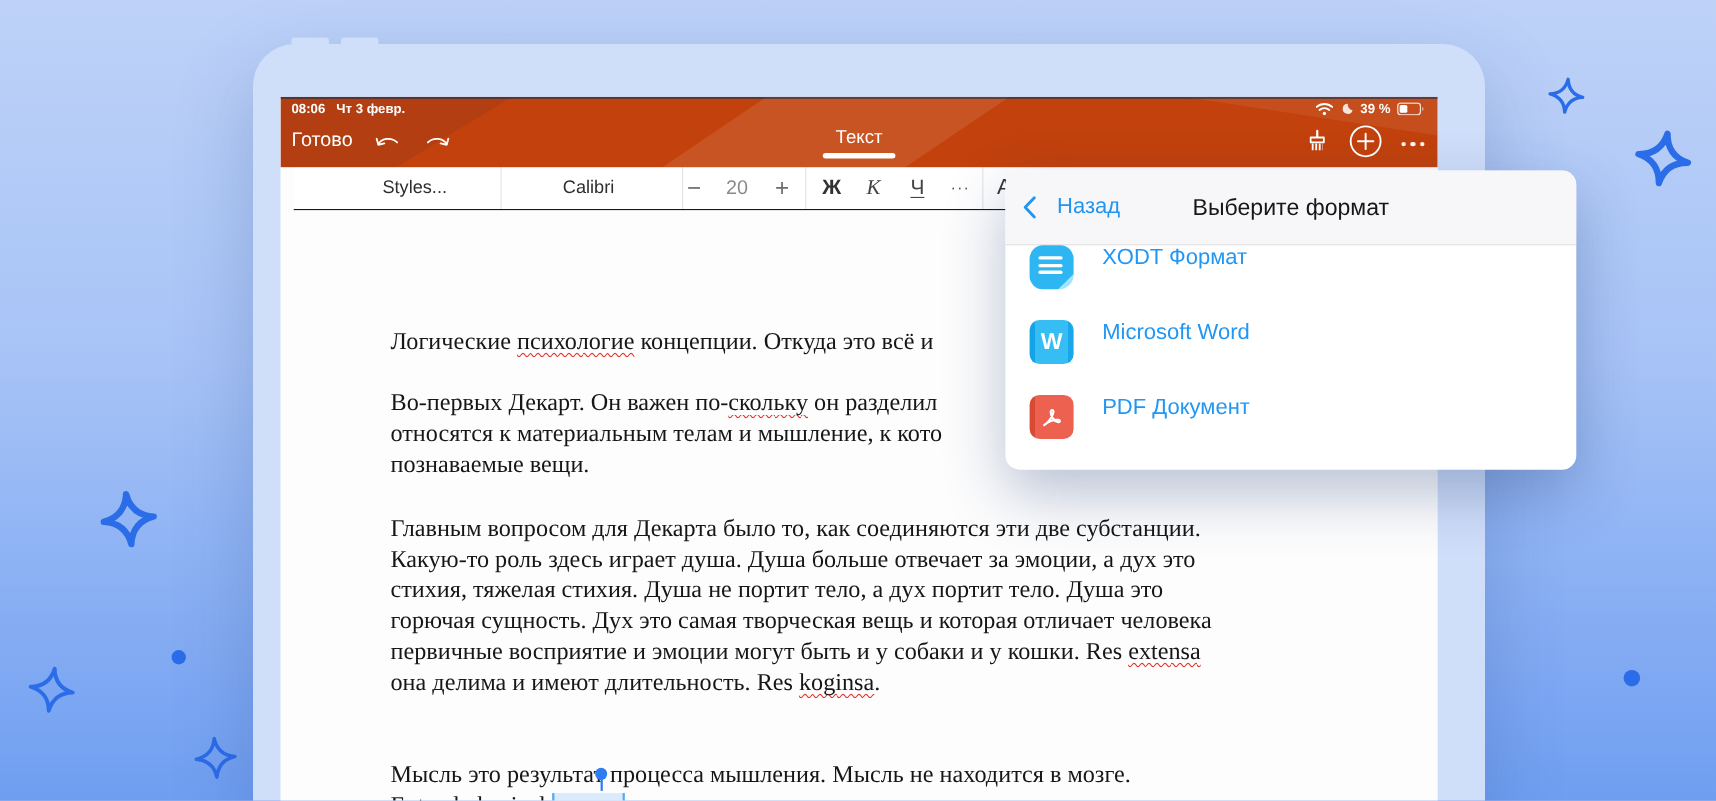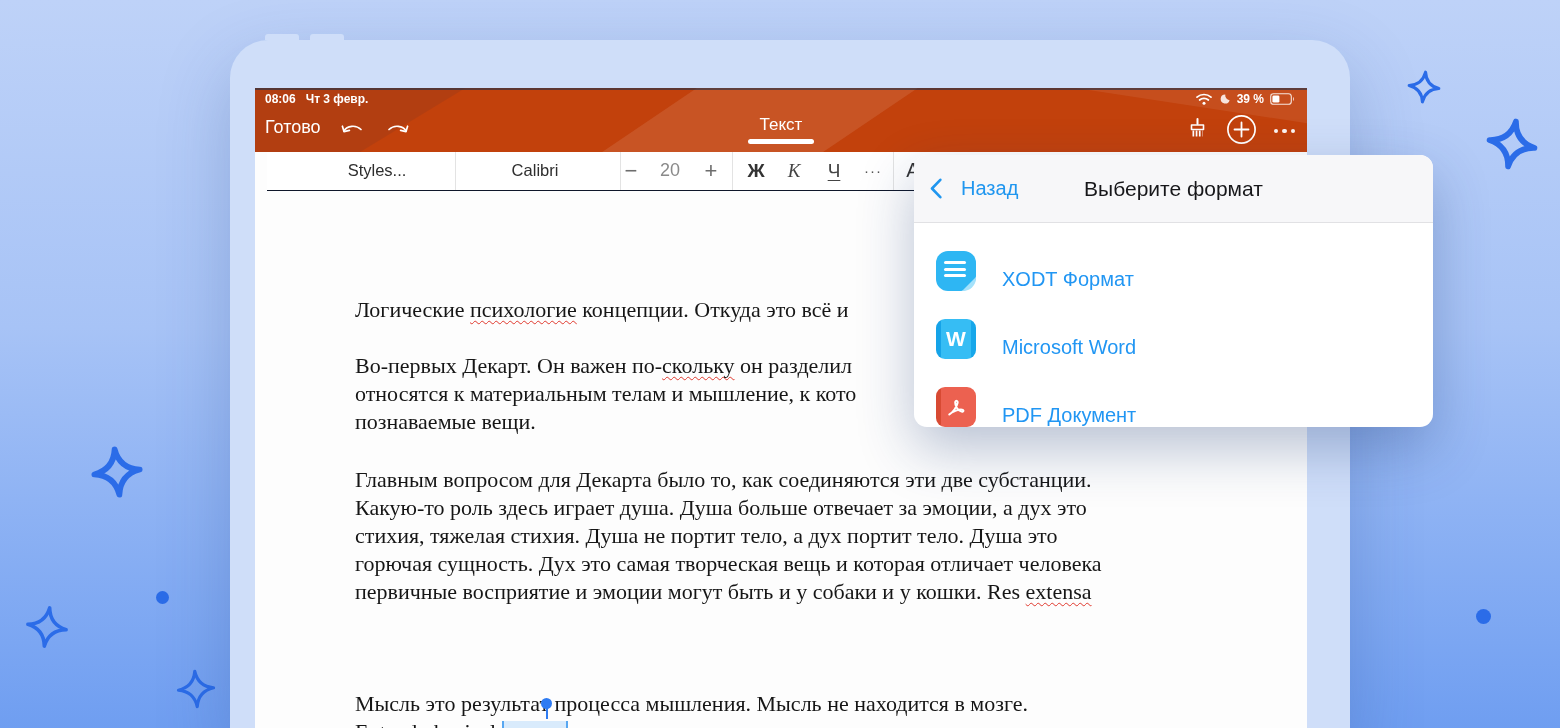--- a/index.html
+++ b/index.html
@@ -55,21 +55,21 @@
   .msp{text-decoration:underline wavy #e0392e;text-decoration-thickness:1px;text-underline-offset:3px;text-decoration-skip-ink:none;}
   .sel-box{display:inline-block;width:62px;height:24px;background:#d9ebfc;border-left:2px solid #58a7f1;border-right:2px solid #58a7f1;vertical-align:-6px;}
   .sel-handle{position:absolute;left:186px;top:8px;width:11px;height:11px;border-radius:50%;background:#2e7bf2;}
   .sel-handle::after{content:"";position:absolute;left:4.5px;top:10px;width:2px;height:11px;background:#2e7bf2;}
   
   .popup{position:absolute;left:914px;top:155px;width:519px;height:272px;background:#fff;border-radius:13px;
          box-shadow:0 22px 55px rgba(25,55,115,.30);overflow:hidden;z-index:10;}
   .popup-header{position:relative;height:67px;background:#f7f7f9;border-bottom:1px solid #e1e1e4;display:flex;align-items:center;}
   .back-btn{position:absolute;left:16px;display:flex;align-items:center;gap:19px;color:#2096ef;font-size:20px;cursor:default;}
   .popup-title{width:100%;text-align:center;font-size:21px;font-weight:500;color:#17171a;}
-  .popup-row{height:68px;display:flex;align-items:flex-end;padding-left:22px;}
+  .popup-row{height:68px;display:flex;align-items:flex-start;padding-left:22px;}
   .row-icon{width:40px;height:40px;position:relative;flex:none;border-radius:9px;}
   .row-label{margin-left:26px;font-size:20px;color:#2196f3;}
   .icon-xodt{background:#2eb6f3;border-radius:12px 12px 15px 12px;}
   .xbar{position:absolute;left:8px;width:22px;height:3.4px;background:#fff;border-radius:2px;}
   .xfold{position:absolute;right:0;bottom:0;width:14px;height:14px;background:#a5e2fb;
          clip-path:polygon(100% 0,0 100%,100% 100%);border-radius:0 0 13px 0;}
   .icon-word{background:linear-gradient(90deg,#15a3e8 0%,#15a3e8 13%,#36bdf4 13%,#36bdf4 87%,#17a7ea 87%);
              display:flex;align-items:center;justify-content:center;color:#fff;font-size:21px;font-weight:700;}
   .icon-pdf{background:linear-gradient(90deg,#d84a33 0%,#d84a33 13%,#ec6150 13%);
             display:flex;align-items:center;justify-content:center;}
@@ -113,20 +113,21 @@
           <div class="doc-line"><span>Во-первых Декарт. Он важен по-</span><span class="msp">скольку</span><span> он разделил</span></div>
           <div class="doc-line"><span>относятся к материальным телам и мышление, к кото</span></div>
           <div class="doc-line"><span>познаваемые вещи.</span></div>
         </div>
         <div class="para" style="top: 378px;">
           <div class="doc-line"><span>Главным вопросом для Декарта было то, как соединяются эти две субстанции.</span></div>
           <div class="doc-line"><span>Какую-то роль здесь играет душа. Душа больше отвечает за эмоции, а дух это</span></div>
           <div class="doc-line"><span>стихия, тяжелая стихия. Душа не портит тело, а дух портит тело. Душа это</span></div>
           <div class="doc-line"><span>горючая сущность. Дух это самая творческая вещь и которая отличает человека</span></div>
           <div class="doc-line"><span>первичные восприятие и эмоции могут быть и у собаки и у кошки. Res </span><span class="msp">extensa</span></div>
+          <div class="doc-line"><span>она делима и имеют длительность. Res </span><span class="msp">koginsa</span><span>.</span></div>
         </div>
         <div class="para" style="top: 602px;">
           <div class="doc-line"><span>Мысль это результат процесса мышления. Мысль не находится в мозге.</span></div>
           <div class="doc-line"><span>Extend physical </span><span class="sel-box"></span></div>
           <div class="sel-handle"></div>
         </div>
       </div>
 
     <div class="topbar">
       <div class="band1"></div>

